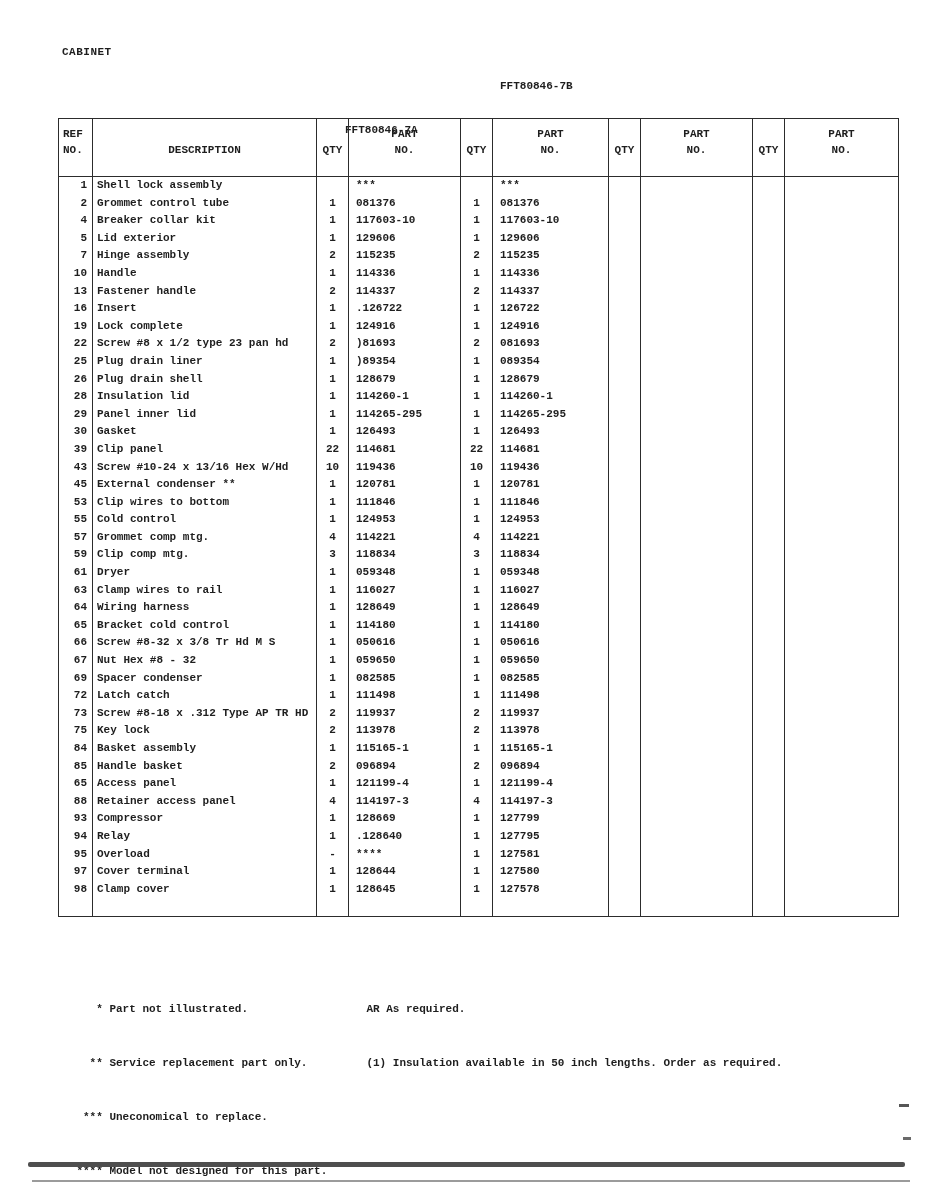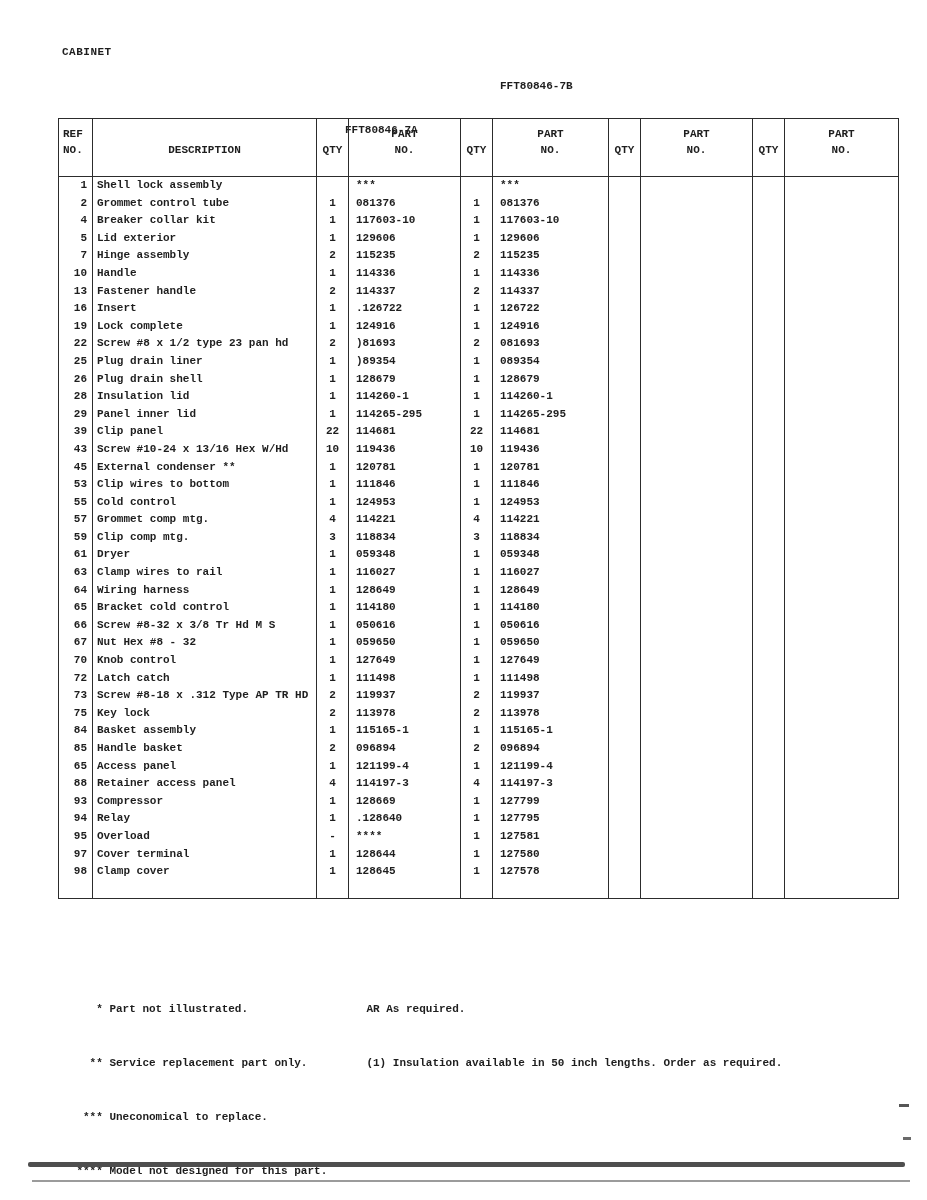--- a/index.html
+++ b/index.html
@@ -278,20 +278,32 @@
         <td class="c-qty">1</td>
         <td class="c-part">114265-295</td>
         <td class="c-qty">1</td>
         <td class="c-part">114265-295</td>
         <td class="c-qty"></td>
         <td class="c-part"></td>
         <td class="c-qty"></td>
         <td class="c-part"></td>
       </tr>
       <tr>
+        <td class="c-ref">30</td>
+        <td class="c-desc">Gasket</td>
+        <td class="c-qty">1</td>
+        <td class="c-part">126493</td>
+        <td class="c-qty">1</td>
+        <td class="c-part">126493</td>
+        <td class="c-qty"></td>
+        <td class="c-part"></td>
+        <td class="c-qty"></td>
+        <td class="c-part"></td>
+      </tr>
+      <tr>
         <td class="c-ref">39</td>
         <td class="c-desc">Clip panel</td>
         <td class="c-qty">22</td>
         <td class="c-part">114681</td>
         <td class="c-qty">22</td>
         <td class="c-part">114681</td>
         <td class="c-qty"></td>
         <td class="c-part"></td>
         <td class="c-qty"></td>
         <td class="c-part"></td>
@@ -434,26 +446,26 @@
         <td class="c-qty">1</td>
         <td class="c-part">059650</td>
         <td class="c-qty">1</td>
         <td class="c-part">059650</td>
         <td class="c-qty"></td>
         <td class="c-part"></td>
         <td class="c-qty"></td>
         <td class="c-part"></td>
       </tr>
       <tr>
-        <td class="c-ref">70</td>
-        <td class="c-desc">Knob control</td>
-        <td class="c-qty">1</td>
-        <td class="c-part">127649</td>
-        <td class="c-qty">1</td>
-        <td class="c-part">127649</td>
+        <td class="c-ref">69</td>
+        <td class="c-desc">Spacer condenser</td>
+        <td class="c-qty">1</td>
+        <td class="c-part">082585</td>
+        <td class="c-qty">1</td>
+        <td class="c-part">082585</td>
         <td class="c-qty"></td>
         <td class="c-part"></td>
         <td class="c-qty"></td>
         <td class="c-part"></td>
       </tr>
       <tr>
         <td class="c-ref">72</td>
         <td class="c-desc">Latch catch</td>
         <td class="c-qty">1</td>
         <td class="c-part">111498</td>

